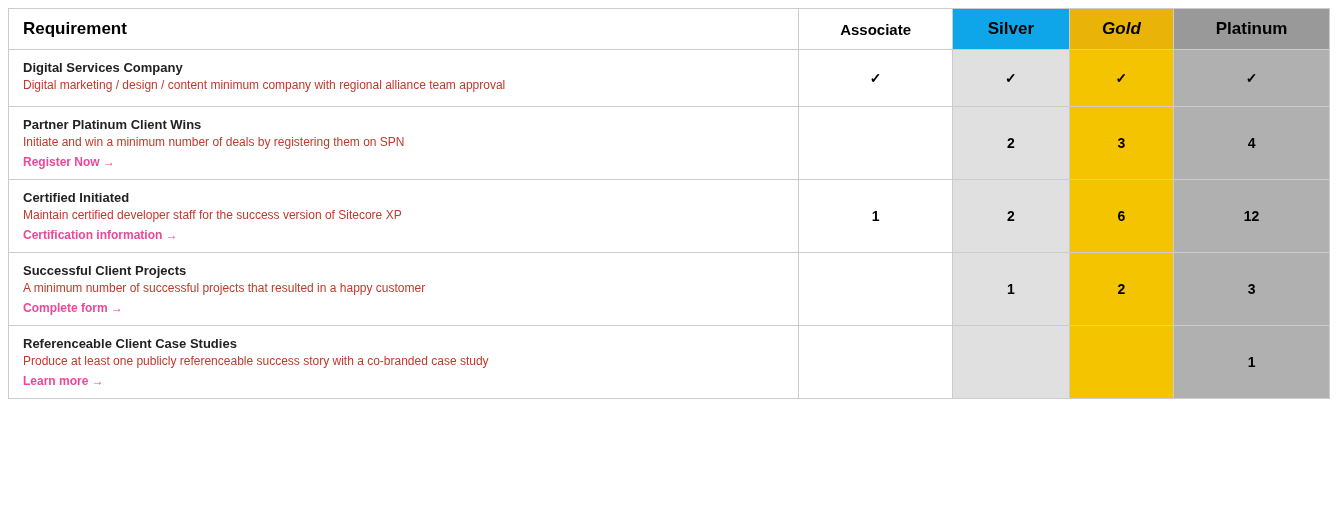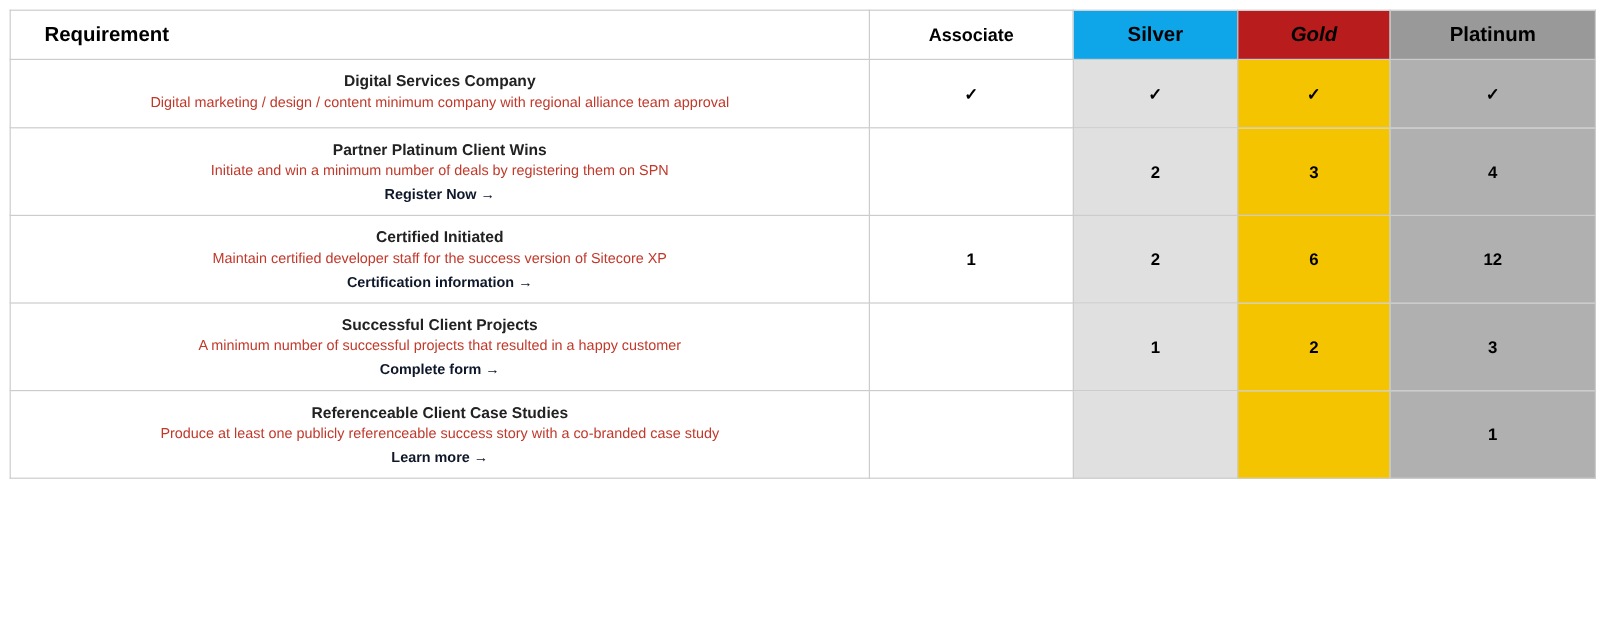--- a/index.html
+++ b/index.html
@@ -21,38 +21,38 @@
       border-collapse: collapse;
     }
 
     table {
       width: 100%;
       border-collapse: collapse;
     }
 
     th, td {
       border: 1px solid #ccc;
-      padding: 10px 28px;
+      padding: 10px 14px;
       vertical-align: middle;
     }
 
     thead th {
       font-weight: bold;
       font-size: 15px;
       background: #fff;
       text-align: center;
     }
 
     thead th.req-header {
       text-align: left;
       font-size: 17px;
     }
 
     thead th.gold-header {
-      background: #b91c1c;
+      background: #eab308;
       font-style: italic;
       font-size: 17px;
     }
 
     thead th.silver-header {
       background: #0ea5e9;
       font-size: 17px;
     }
 
     thead th.platinum-header {
@@ -61,21 +61,21 @@
       color: #000000;
     }
 
     tbody td {
       text-align: center;
       font-size: 14px;
       font-weight: bold;
     }
 
     tbody td.req-cell {
-      text-align: center;
+      text-align: left;
       font-weight: normal;
     }
 
     tbody tr {
       background: #fff;
     }
 
     tbody td.silver-cell {
       background: #e0e0e0;
     }
@@ -98,21 +98,21 @@
     }
 
     .req-desc {
       color: #c0392b;
       font-size: 12px;
       display: block;
       margin-bottom: 4px;
     }
 
     .req-link {
-      color: #0f172a;
+      color: #ec4899;
       font-size: 12px;
       font-weight: bold;
       display: inline-block;
     }
 
     thead th.associate-header {
       background: #fff;
     }
   </style>
 </head>

